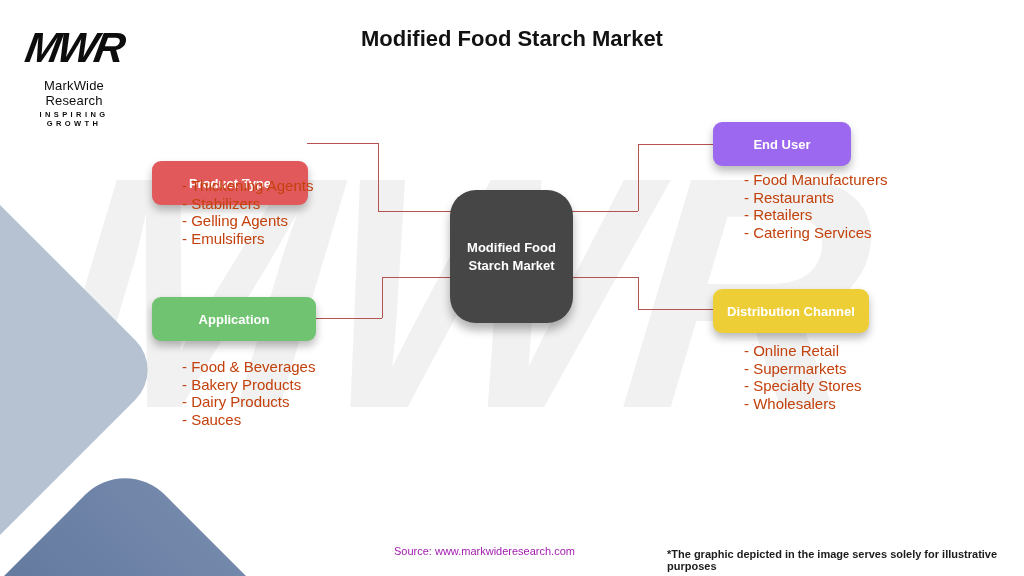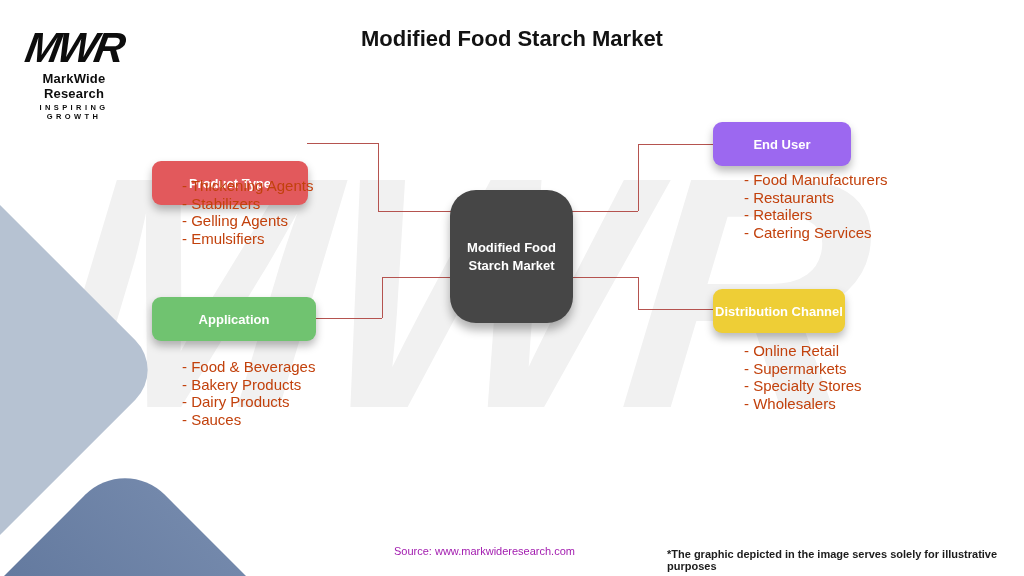--- a/index.html
+++ b/index.html
@@ -25,38 +25,38 @@
     left:-85px; top:542px; width:420px; height:420px;
     background:linear-gradient(180deg,#7388ab 0%,#4d658d 100%);
     border-radius:56px; transform:rotate(45deg);
   }
   
   .logo { position:absolute; left:18px; top:26px; z-index:2; text-align:center; width:112px; }
   .logo-mark {
     font-size:42px; font-weight:900; font-style:italic; color:#0d0d0d;
     letter-spacing:-3px; line-height:1.05; transform:skewX(-10deg);
   }
-  .logo-name { font-size:13px; font-weight:700; color:#0d0d0d; letter-spacing:0.2px; margin-top:1px; }
+  .logo-name { font-size:13px; font-weight:400; color:#0d0d0d; letter-spacing:0.2px; margin-top:8px; }
   .logo-tagline { font-size:7.5px; font-weight:700; color:#0d0d0d; letter-spacing:3.4px; margin-top:2px; }
   
   .title {
     position:absolute; left:0; top:26px; width:1024px; text-align:center;
     font-size:22px; font-weight:800; color:#121212; z-index:2;
   }
   
   .cat-box {
     position:absolute; z-index:2; border-radius:9px;
     display:flex; align-items:center; justify-content:center;
     box-shadow:0 5px 9px rgba(0,0,0,0.28);
     color:#ffffff; font-weight:700; font-size:13px; text-align:center;
   }
   .box-product      { left:152px; top:121px; width:156px; height:44px; background:#e2595c;margin-top:40px; }
   .box-enduser      { left:713px; top:122px; width:138px; height:44px; background:#9c68f0; }
   .box-application  { left:152px; top:297px; width:164px; height:44px; background:#70c370; }
-  .box-distribution { left:713px; top:289px; width:132px; height:44px; background:#eece36; }
+  .box-distribution { left:713px; top:289px; width:156px; height:44px; background:#eece36; }
   
   .center-node {
     position:absolute; left:450px; top:190px; width:123px; height:133px;
     background:#464646; border-radius:26px; z-index:2;
     display:flex; align-items:center; justify-content:center;
     box-shadow:0 7px 10px rgba(0,0,0,0.3);
   }
   .center-node .label {
     color:#ffffff; font-weight:700; font-size:13px; line-height:1.35;
     text-align:center; width:104px;

